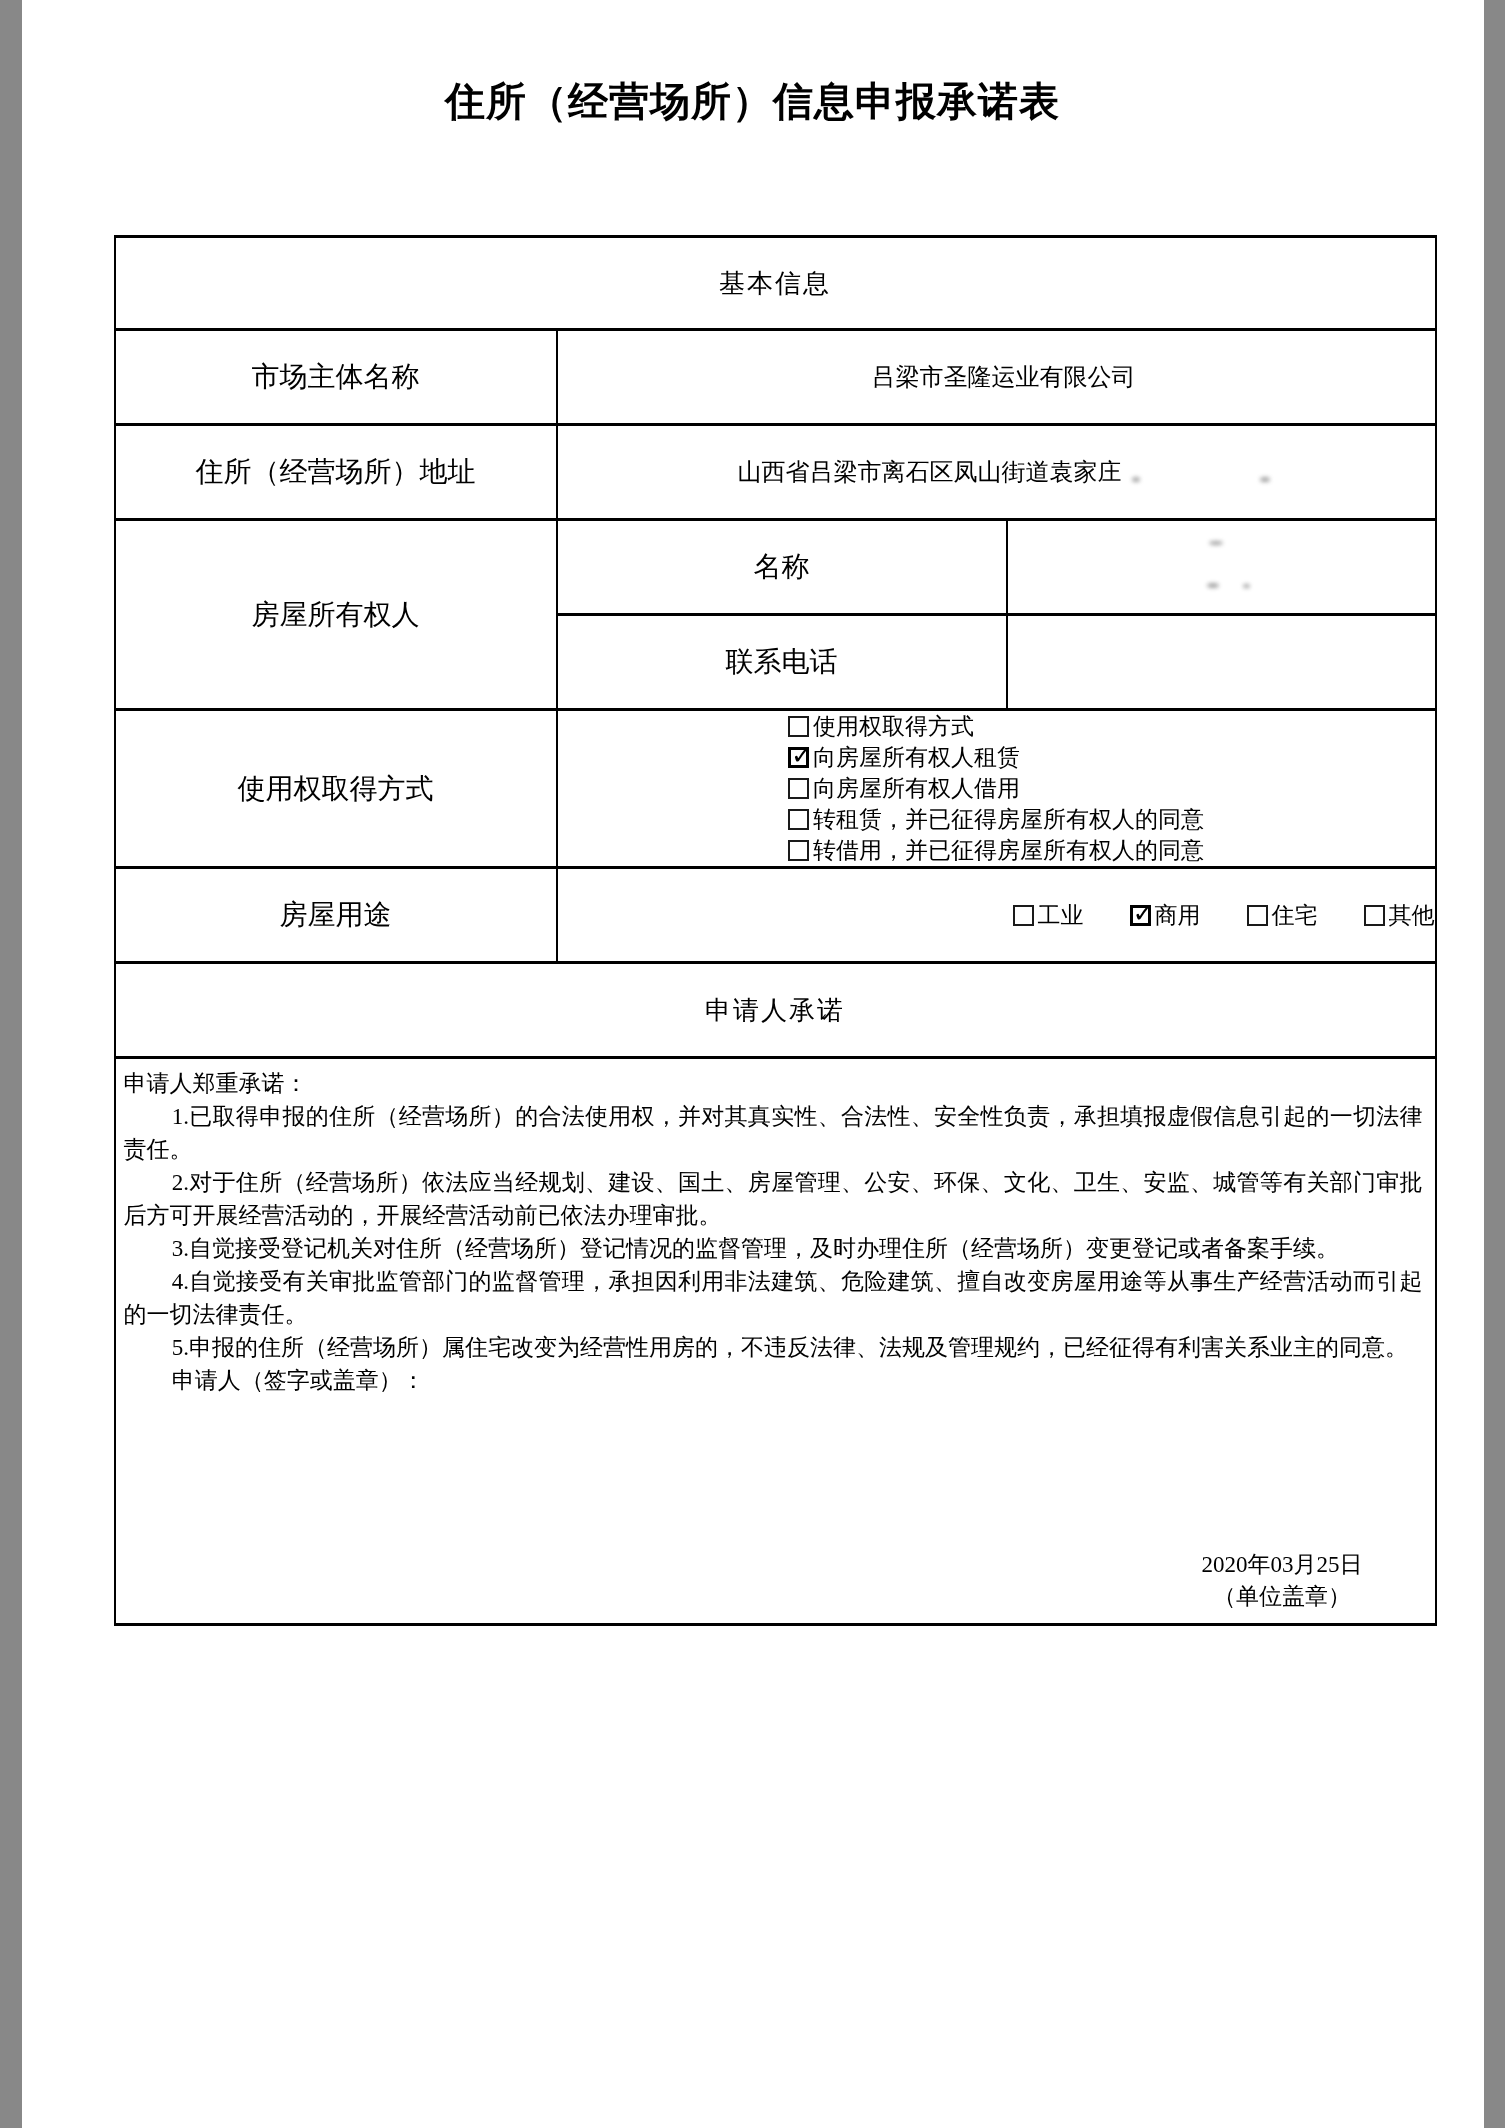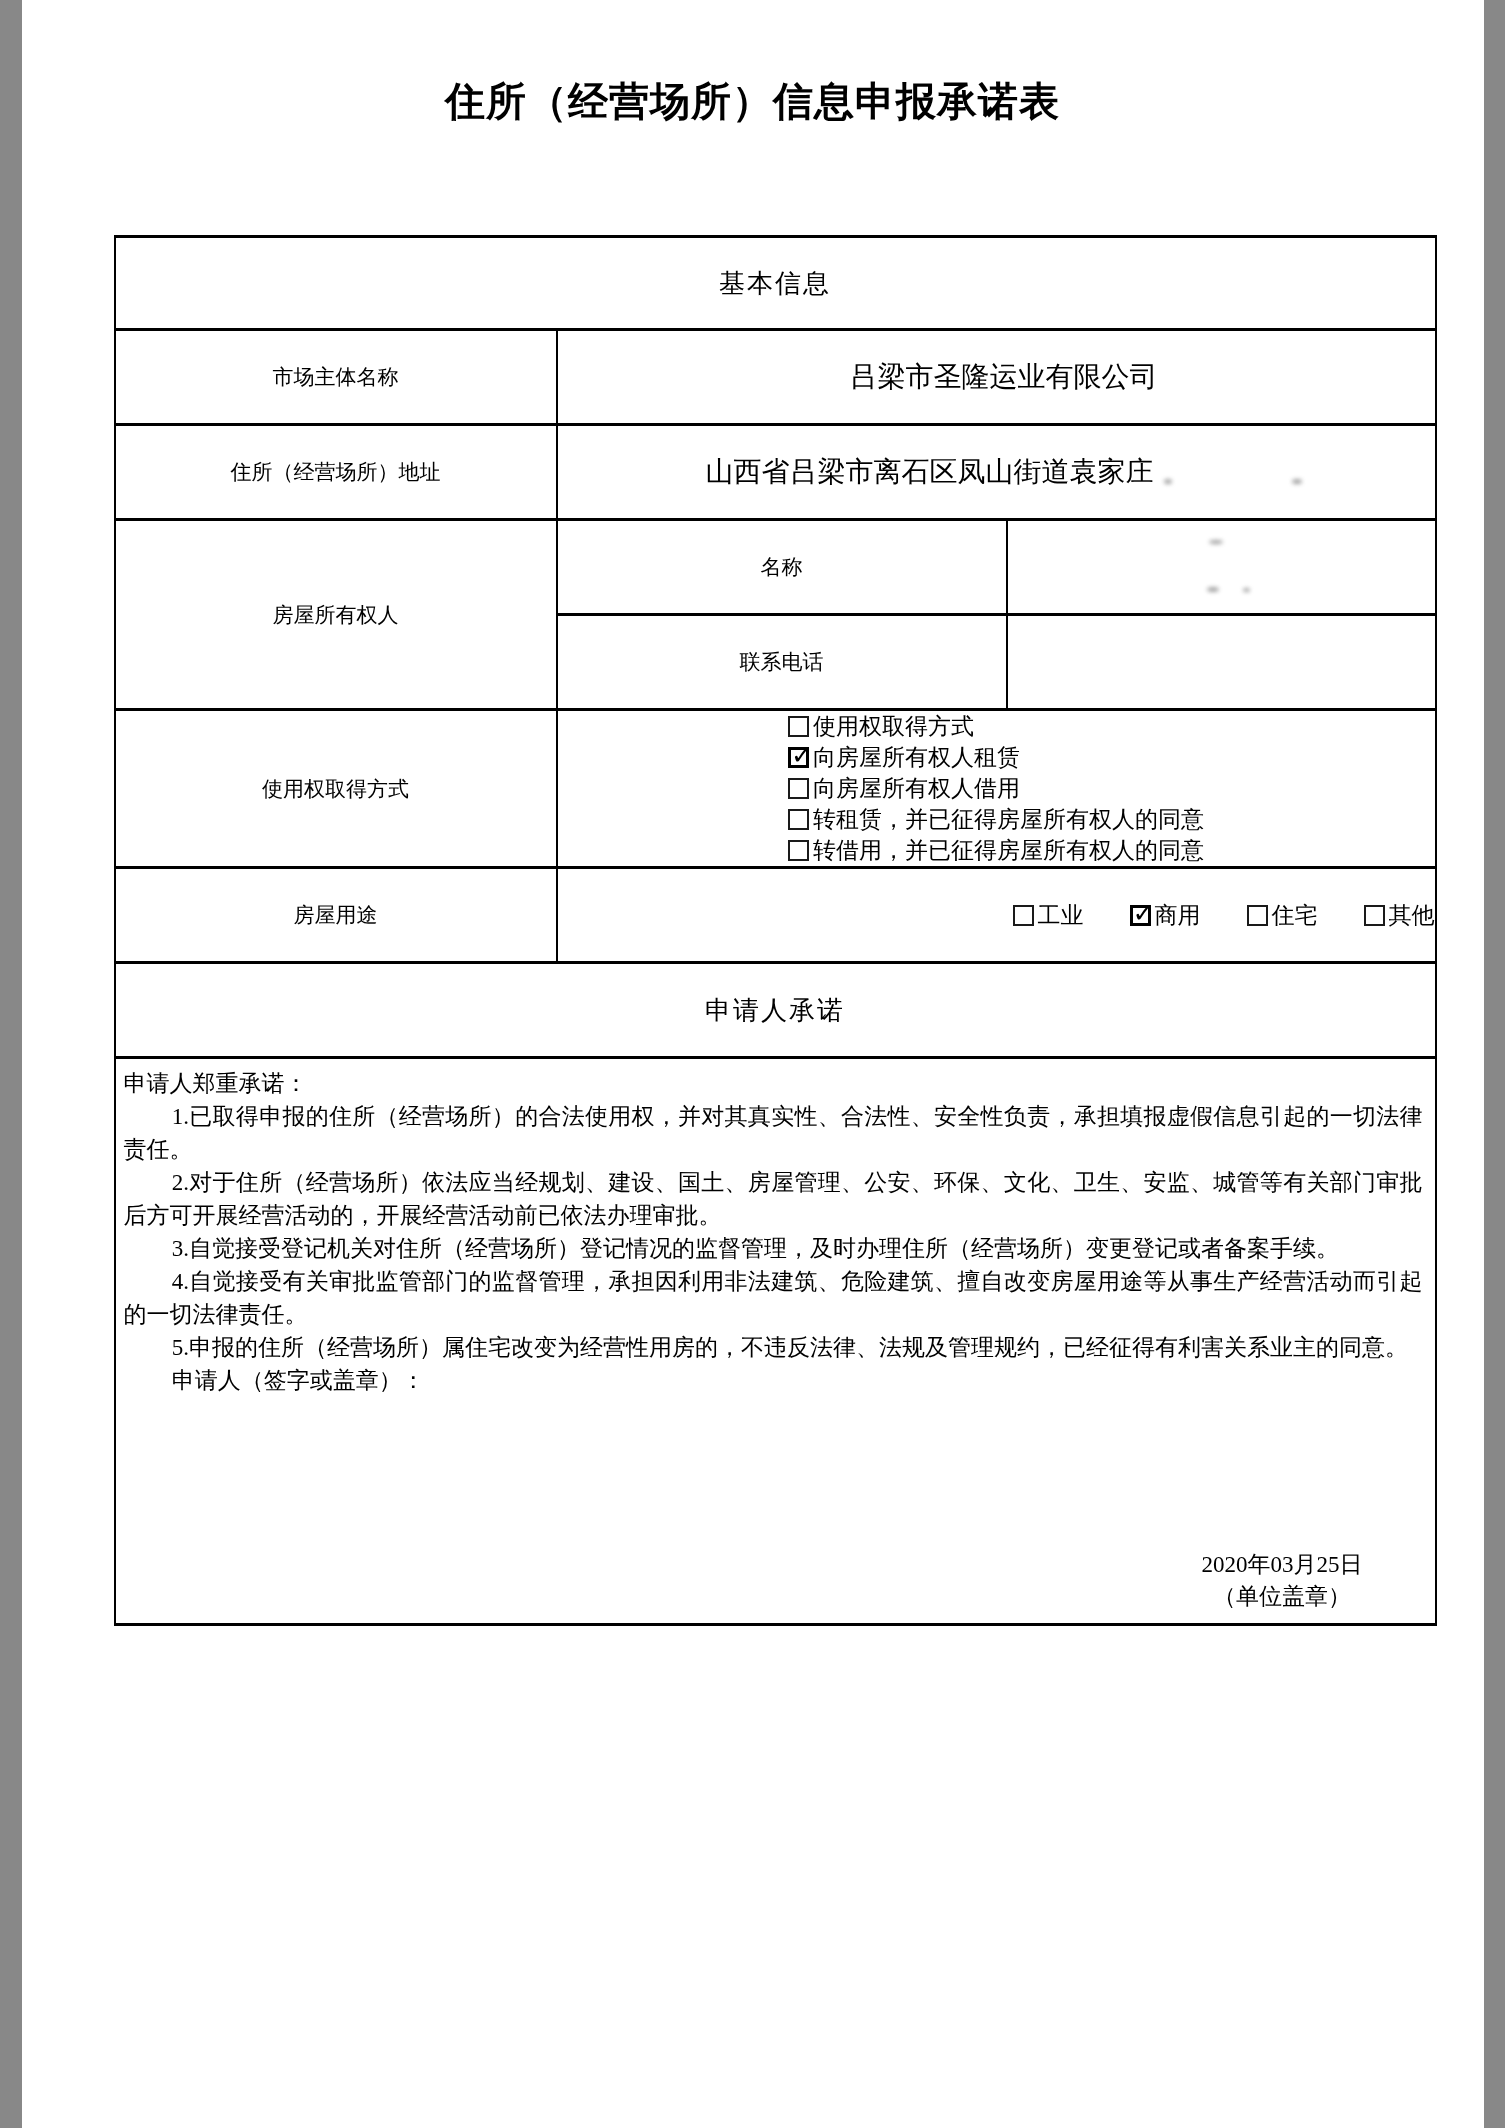--- a/index.html
+++ b/index.html
@@ -23,22 +23,22 @@
     border-collapse:collapse; table-layout:fixed;margin-top:33px;
   }
   td {
     border-left:2px solid #000; border-right:2px solid #000;
     border-top:3px solid #000; border-bottom:3px solid #000;
     text-align:center; vertical-align:middle;
     font-size:23px;
     overflow:hidden;
   }
   td.section-header { font-size:26px; letter-spacing:2px; }
-  td.label-cell { font-size:21px; }
-  td.value-cell { font-size:28px;padding-left:15px; }
+  td.label-cell { font-size:28px; }
+  td.value-cell { font-size:24px;padding-left:15px; }
   
   .cb {
     display:inline-block; width:21px; height:21px;
     border:2px solid #1a1a1a; background:#fff;
     vertical-align:-3px; margin-right:4px;
     position:relative;
   }
   .cb.checked { border:3px solid #000; }
   .cb .tick {
     position:absolute; left:0px; top:-8px;

